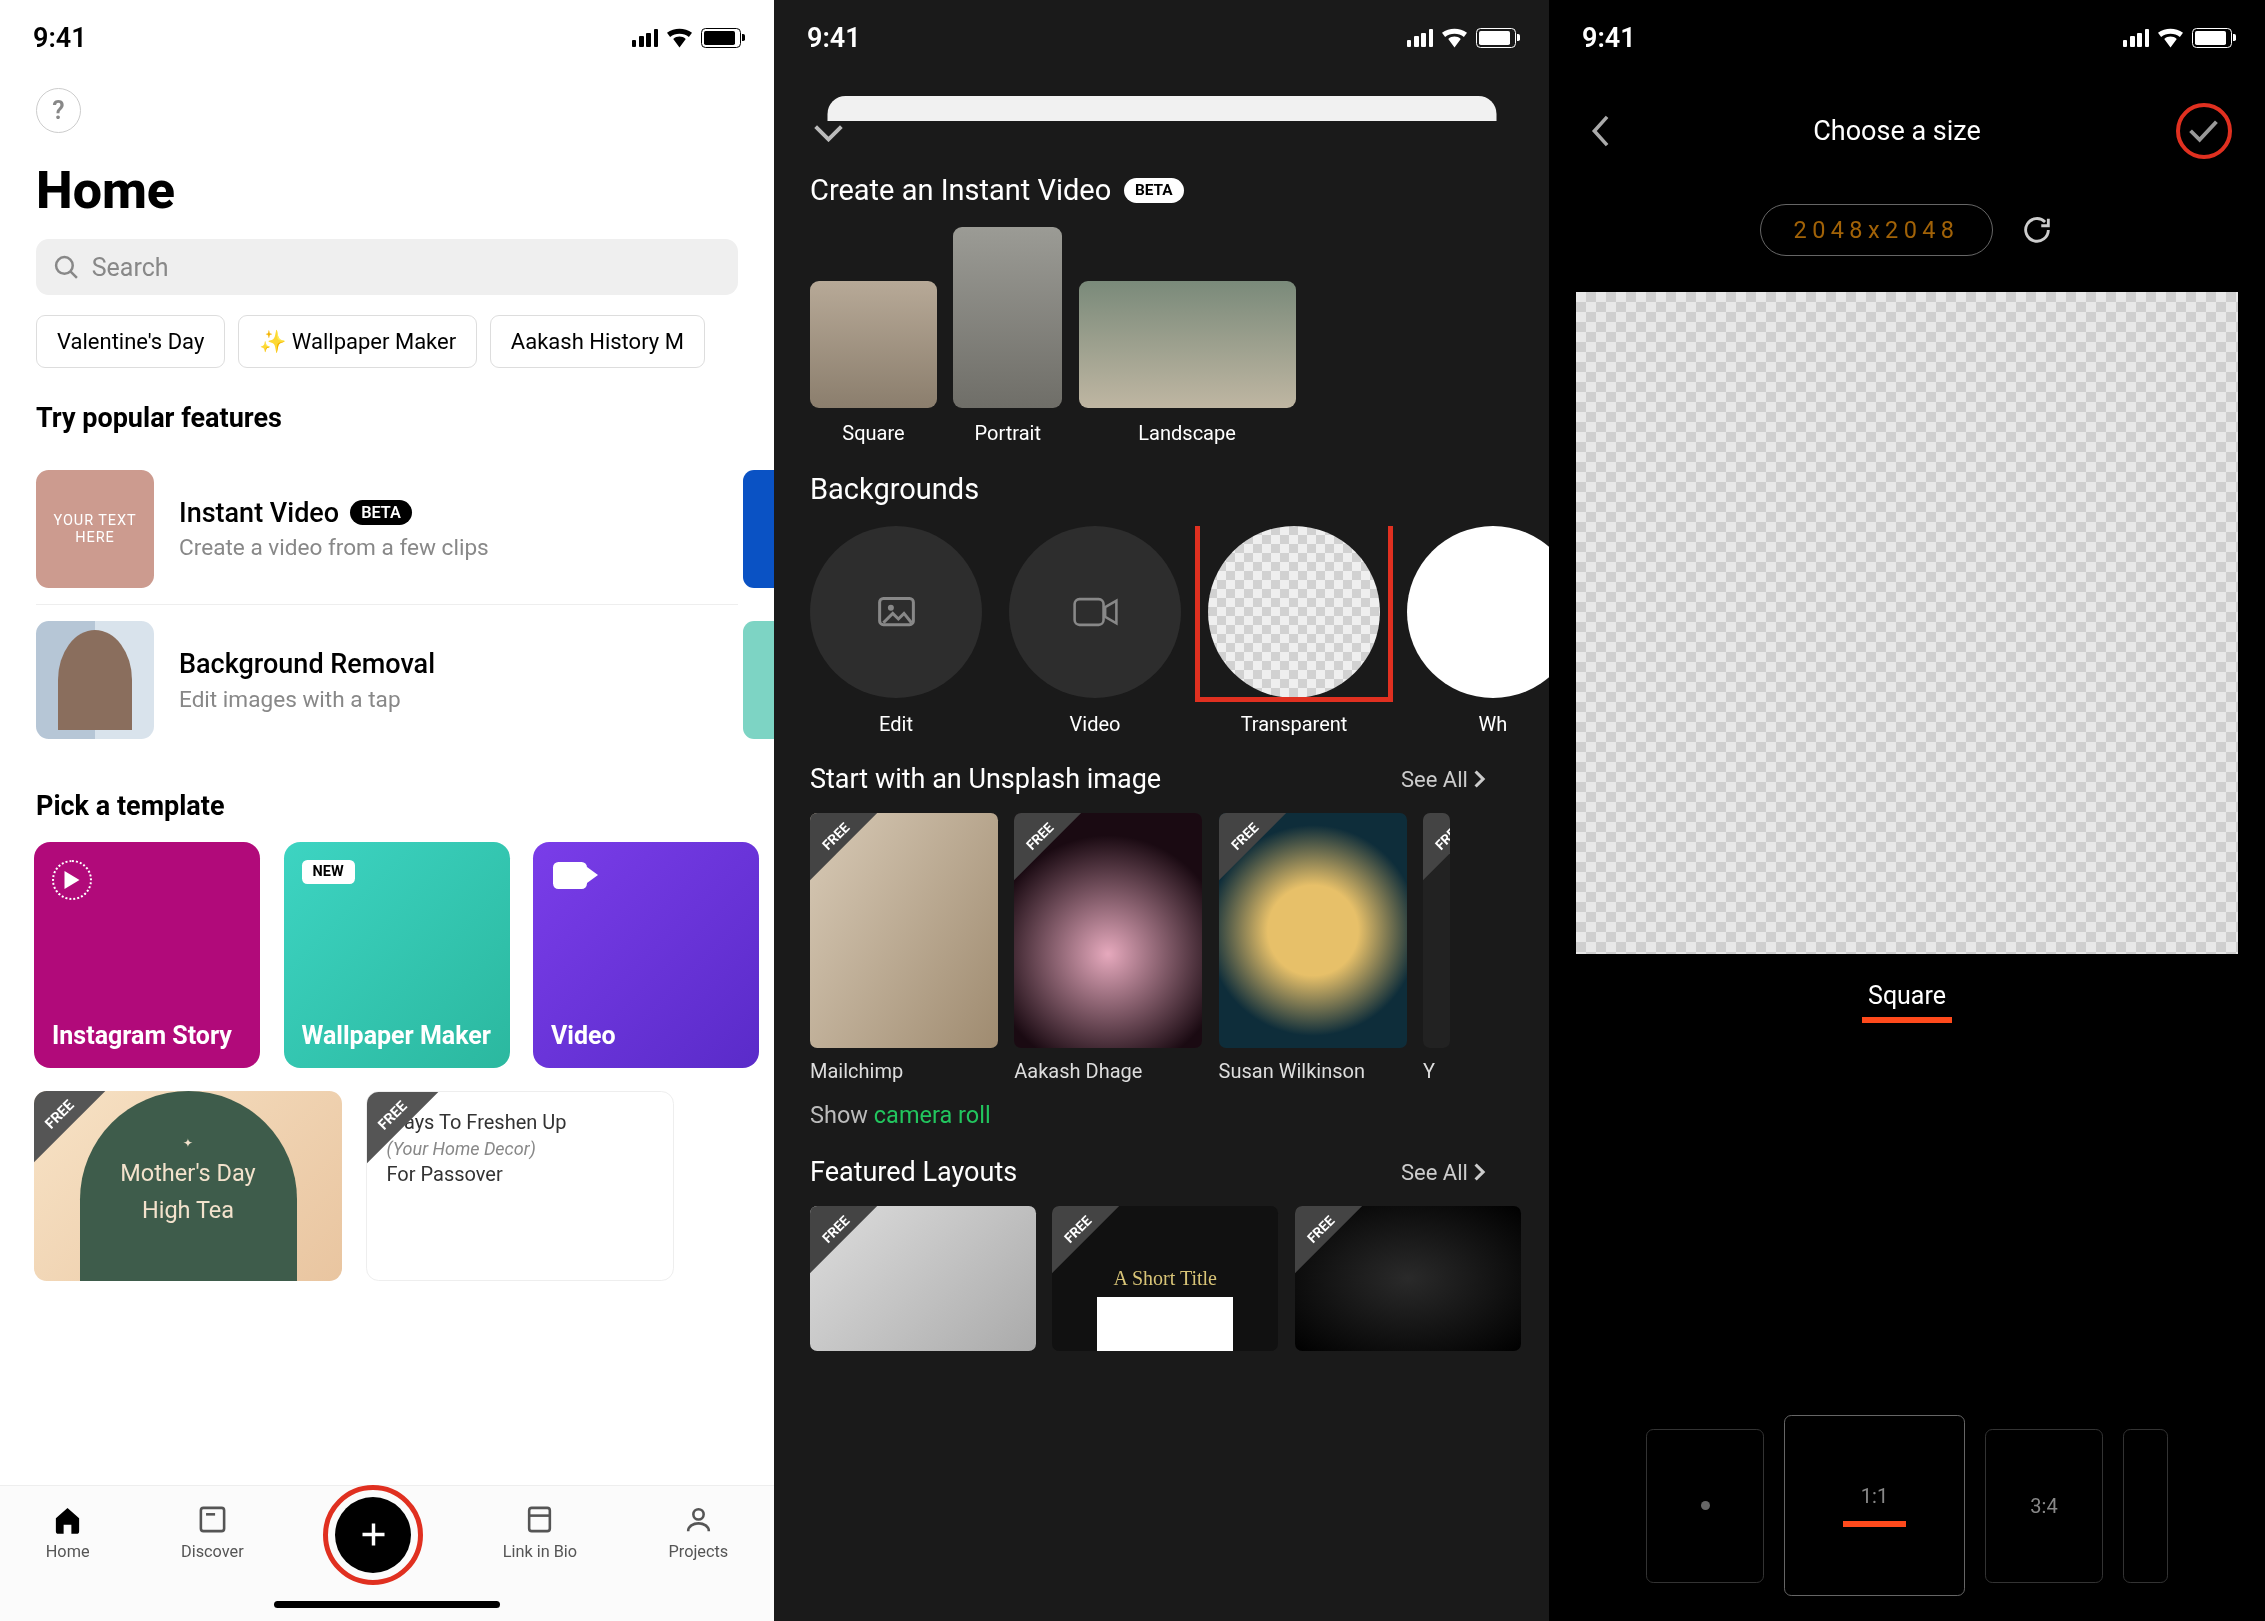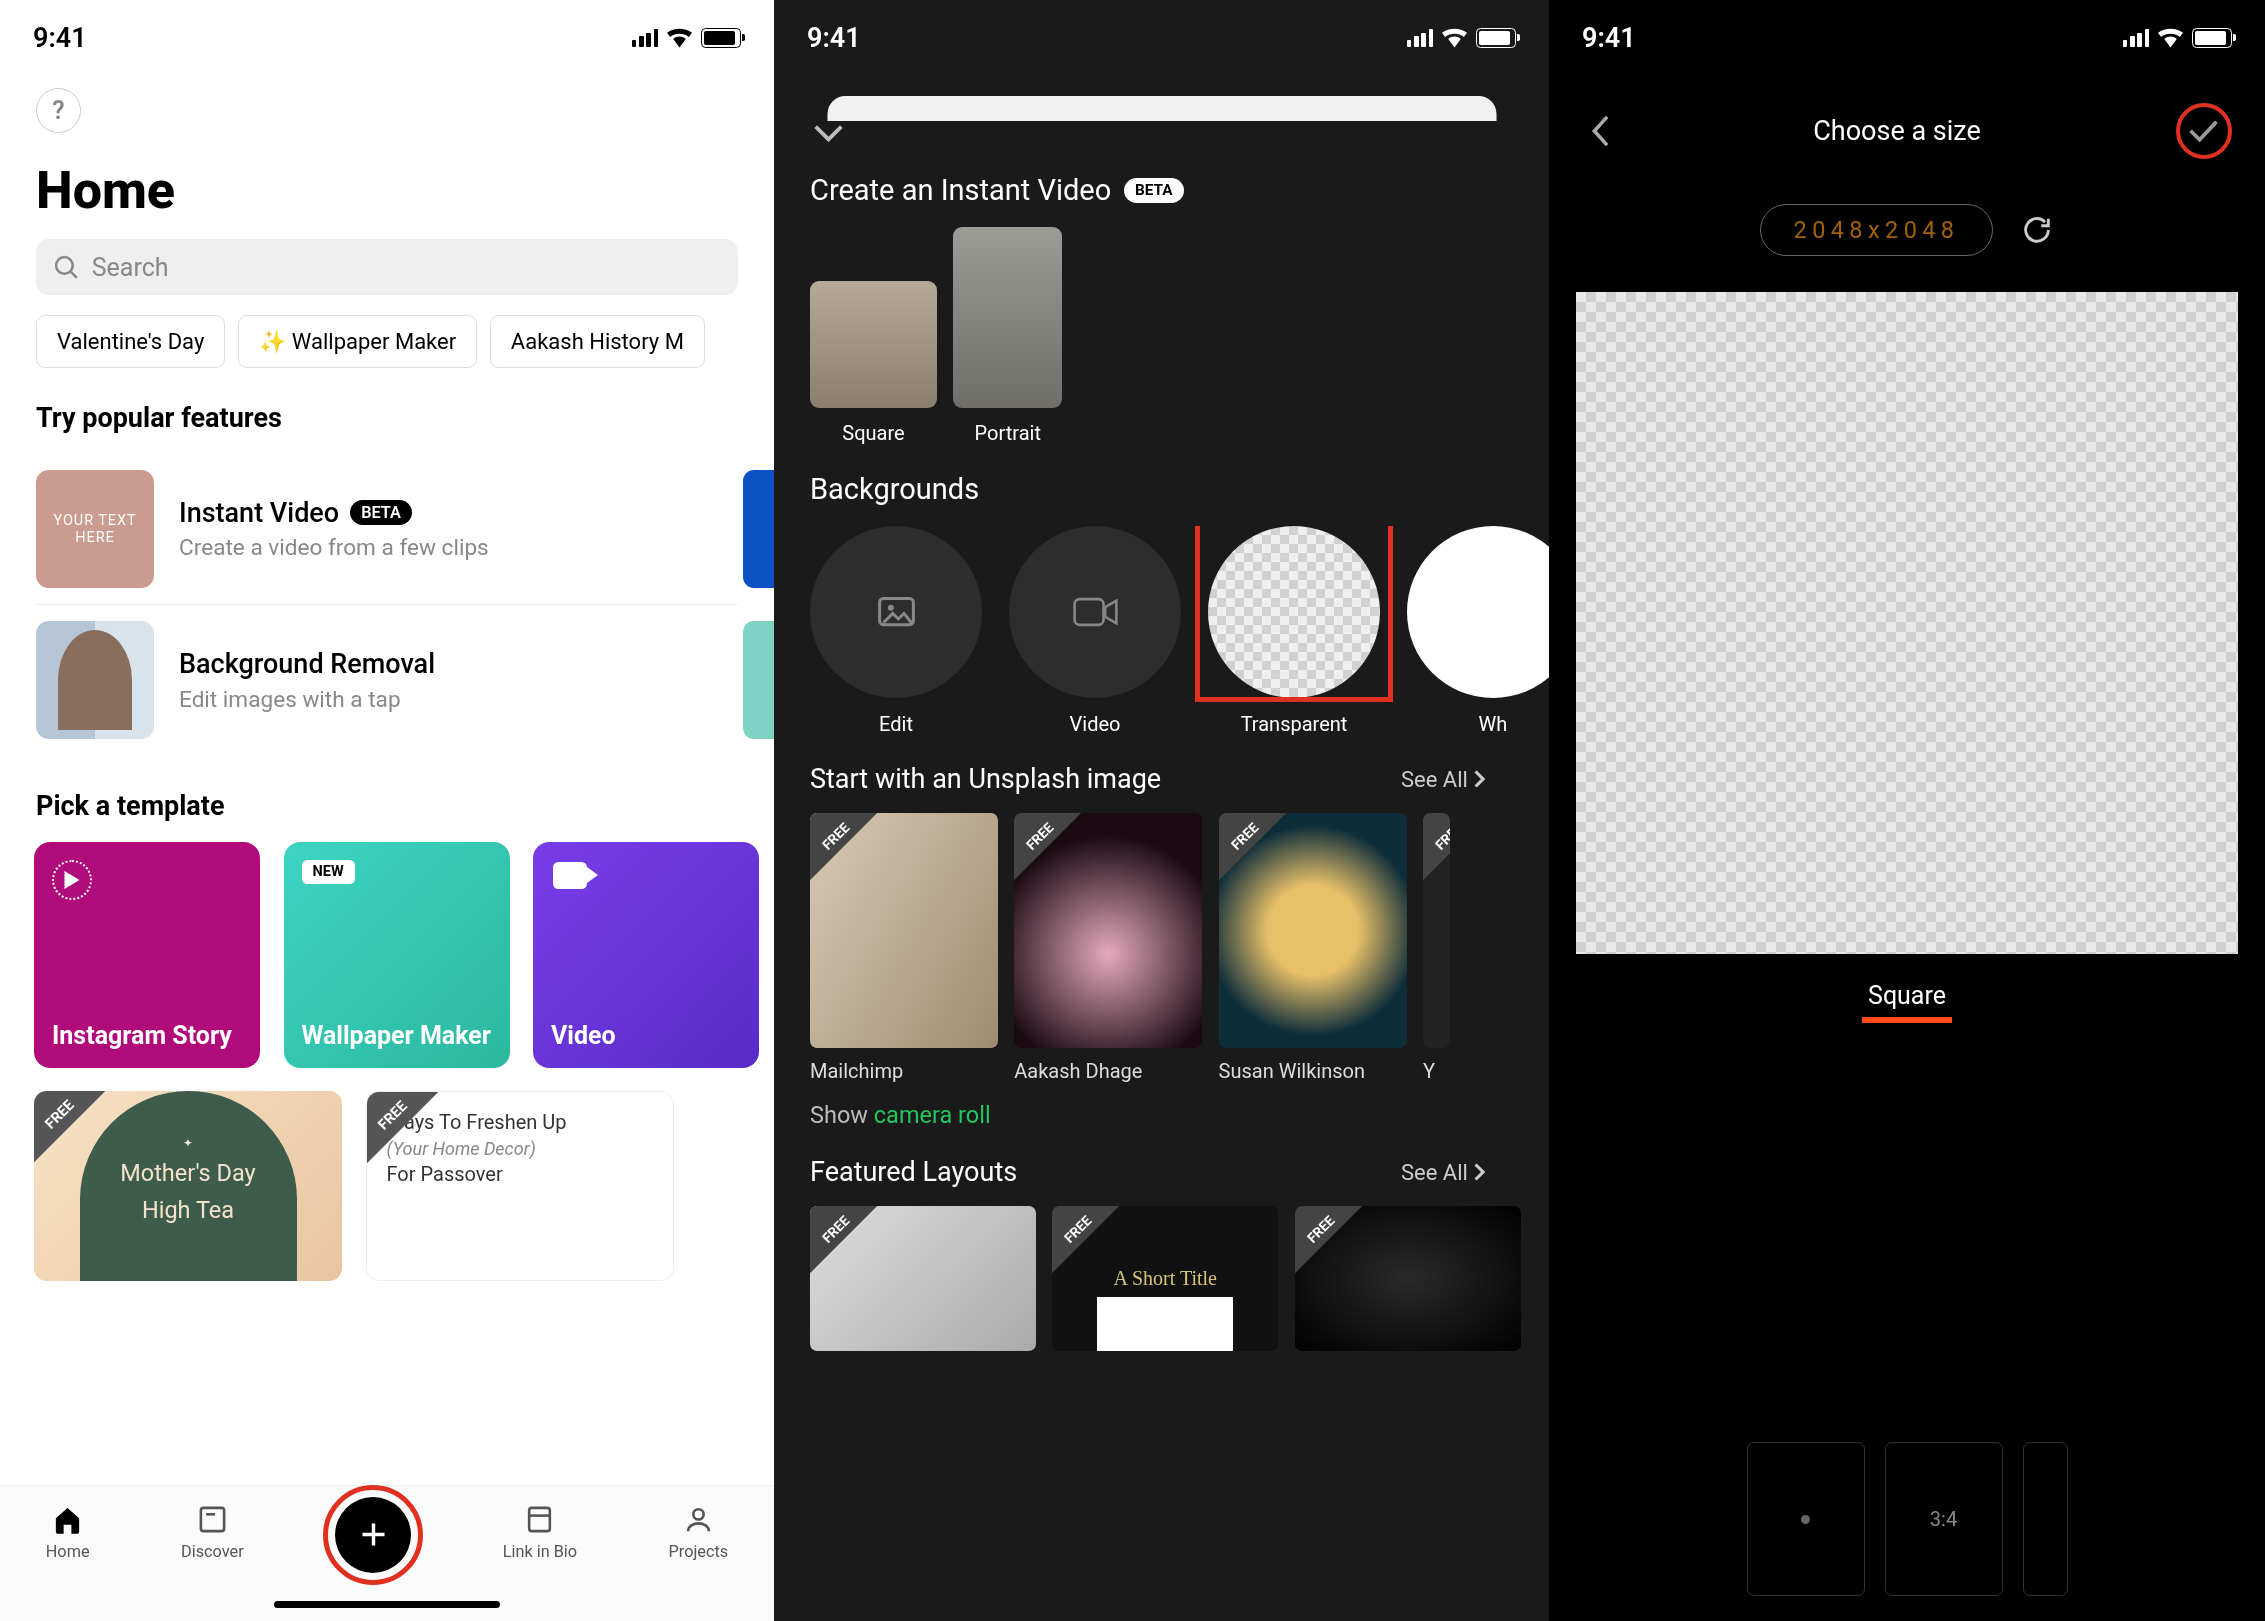--- a/index.html
+++ b/index.html
@@ -301,20 +301,24 @@
   </h3>
   <div class="row" style="align-items:flex-end">
     <div class="vitem">
         <div class="vthumb" style="background:linear-gradient(#b7a997,#8b7e6d)"></div>
         <span>Square</span>
       </div>
     <div class="vitem">
         <div class="vthumb port"></div>
         <span>Portrait</span>
       </div>
+    <div class="vitem">
+        <div class="vthumb land"></div>
+        <span>Landscape</span>
+      </div>
   </div>
 
   <h3 style="margin-top:27px">Backgrounds</h3>
   <div class="bgrow">
     <div class="bgitem">
       <div class="bgcircle">
           <svg width="45" height="45" viewBox="0 0 24 24">
             <rect x="3" y="5" width="18" height="14" rx="2" fill="none" stroke="#888" stroke-width="1.6"></rect>
             <circle cx="9" cy="10" r="1.6" fill="#888"></circle>
             <path d="M5 18l5-5 3 3 3-3 4 5" fill="none" stroke="#888" stroke-width="1.6"></path>
@@ -445,19 +449,23 @@
   </div>
 
   <div class="canvas"></div>
   <div class="shape">Square</div>
   <div class="shapeUL"></div>
 
   <div class="ratios">
     <div class="ratio small">
         <div class="dot"></div>
       </div>
+    <div class="ratio sel">
+        <span>1:1</span>
+        <div class="bar"></div>
+      </div>
     <div class="ratio small">
         <span>3:4</span>
       </div>
     <div class="ratio smallR small"></div>
   </div>
 </div>
 
 
 </body></html>

